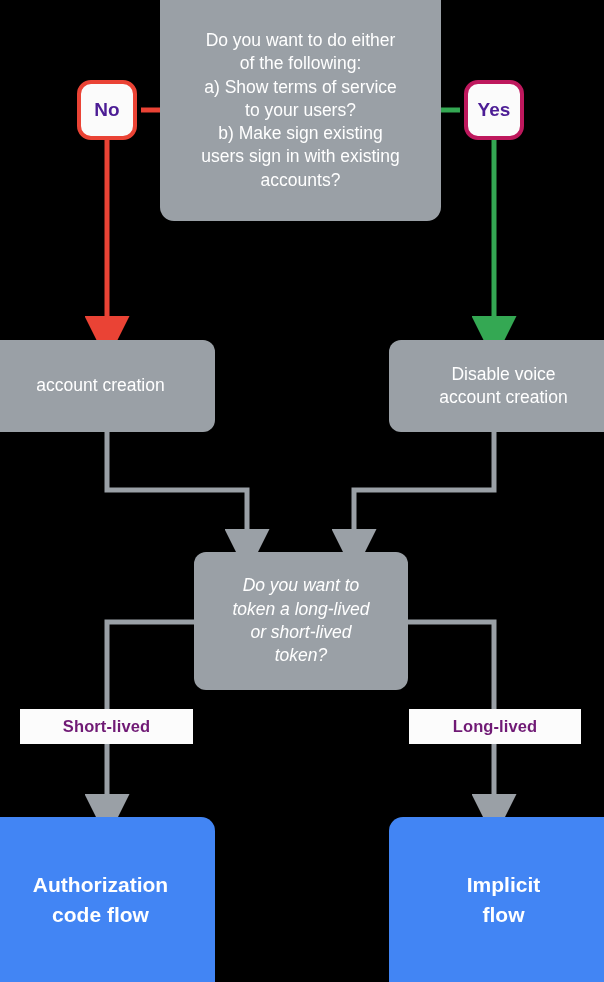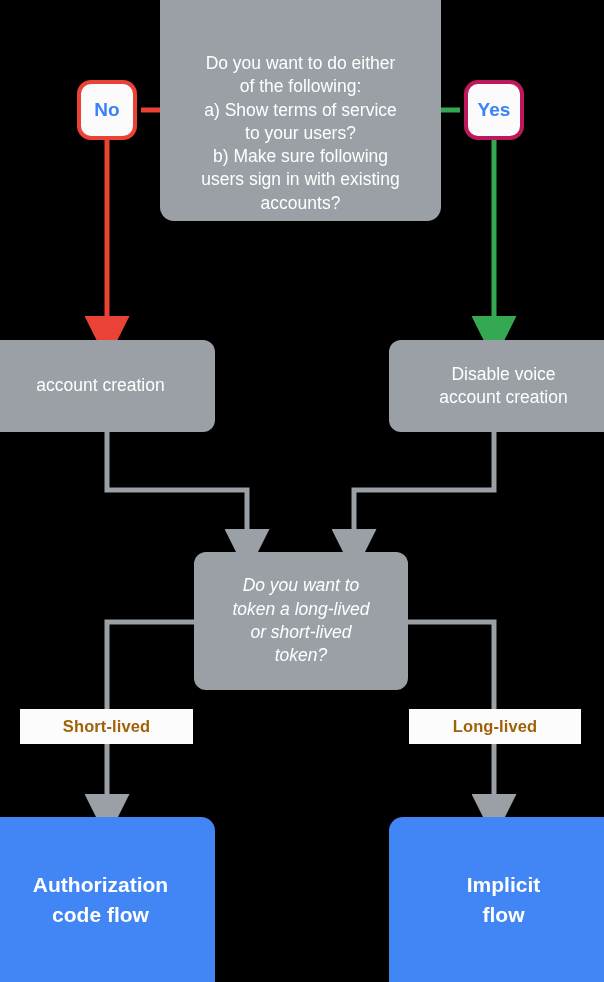--- a/index.html
+++ b/index.html
@@ -32,43 +32,43 @@
     line-height: 1.33;
   }
   
   .node-grey {
     background: #9aa0a6;
     color: #ffffff;
     border-radius: 12px;
     font-size: 17.5px;
     padding: 6px 10px;
   }
-  .node-grey.n-top      { left: 160px; top: 0px;   width: 281px; height: 221px; border-radius: 0 0 14px 14px; align-items: flex-end; }
+  .node-grey.n-top      { left: 160px; top: 0px;   width: 281px; height: 221px; border-radius: 0 0 14px 14px; }
   .node-grey.n-enable   { left: -14px; top: 340px; width: 229px; height: 92px;  border-radius: 0 12px 12px 0; }
   .node-grey.n-disable  { left: 389px; top: 340px; width: 229px; height: 92px;  border-radius: 12px 0 0 12px; }
   .node-grey.n-token    { left: 194px; top: 552px; width: 214px; height: 138px; font-style: italic; }
 
   
   .node-pill {
     background: #fbfbfb;
     border-radius: 14px;
     font-size: 19px;
     font-weight: bold;
-    color: #3b82f6;
+    color: #4c1d95;
     width: 60px;
     height: 60px;
   }
   .node-pill.n-no  { left: 77px;  top: 80px; border: 4px solid #ea4335; }
   .node-pill.n-yes { left: 464px; top: 80px; border: 4px solid #be185d; }
 
   
   .edge-label {
     position: absolute;
     background: #fcfcfc;
-    color: #a16207;
+    color: #701a75;
     font-size: 16.5px;
     font-weight: bold;
     display: flex;
     align-items: center;
     justify-content: center;
     letter-spacing: .1px;
   }
   .edge-label.lbl-short { left: 20px;  top: 709px; width: 173px; height: 35px; }
   .edge-label.lbl-long  { left: 409px; top: 709px; width: 172px; height: 35px; text-align: right; }
 
@@ -119,21 +119,21 @@
 
     <path d="M408,622 L494,622 L494,800" stroke="#9aa0a6" stroke-width="5" fill="none" marker-end="url(#arrow-grey)"></path>
   </svg>
 
   <div class="node node-grey n-top">
     <div>
       <span class="nline">Do you want to do either</span>
       <span class="nline">of the following:</span>
       <span class="nline">a) Show terms of service</span>
       <span class="nline">to your users?</span>
-      <span class="nline">b) Make sure following</span>
+      <span class="nline">b) Make sign existing</span>
       <span class="nline">users sign in with existing</span>
       <span class="nline">accounts?</span>
     </div>
   </div>
 
   <div class="node node-pill n-no">
     <span>No</span>
   </div>
 
   <div class="node node-pill n-yes">

